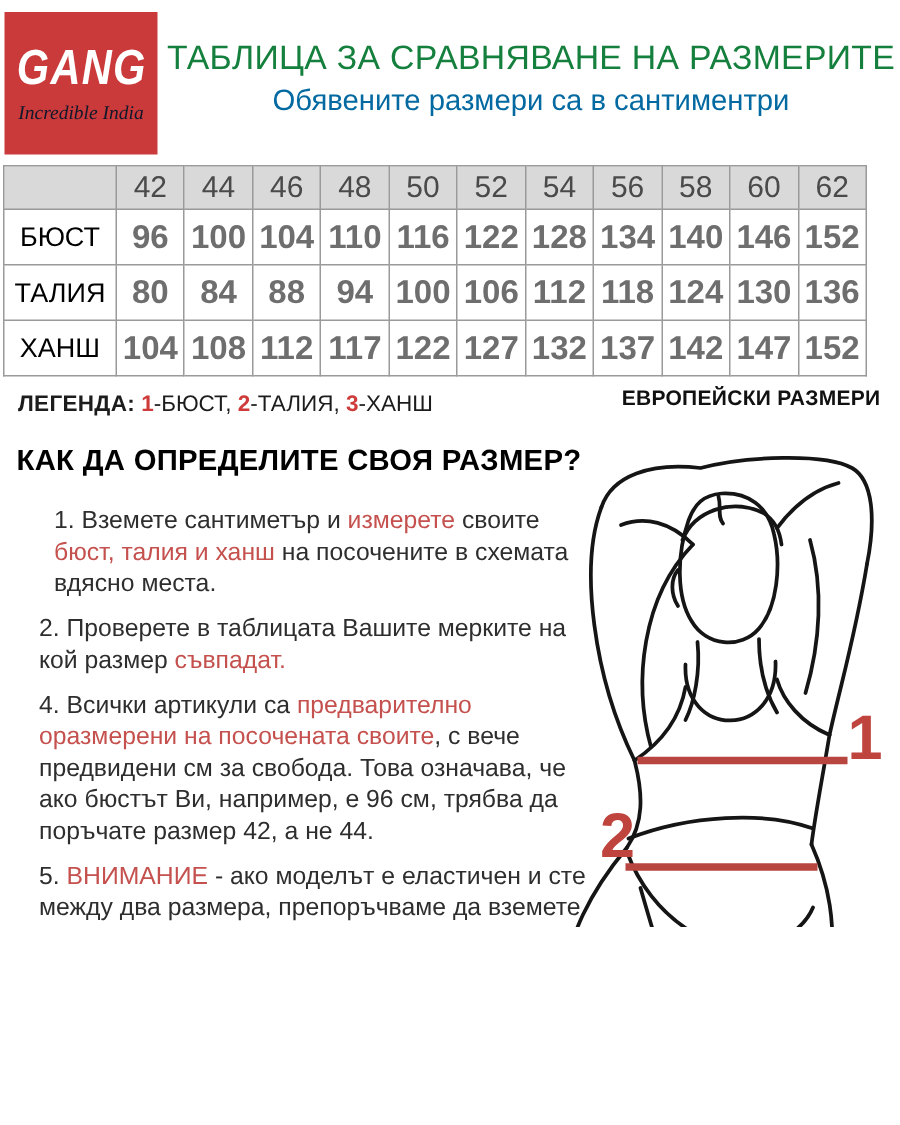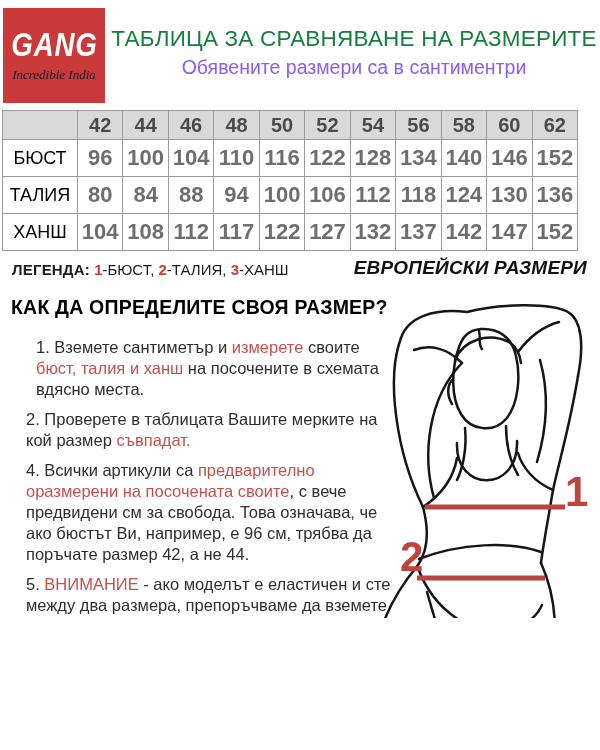--- a/index.html
+++ b/index.html
@@ -8,37 +8,37 @@
 
   
   .logo{position:absolute;left:3px;top:8px;width:102px;height:95px;background:#cb3a3a;
         display:flex;flex-direction:column;align-items:center;justify-content:center;}
   .logo .brand{color:#fff;font-weight:bold;font-style:italic;font-size:33px;line-height:1;
         display:inline-block;transform:scaleX(.84);letter-spacing:1px;}
   .logo .tagline{color:#0f172a;font-family:"Liberation Serif","DejaVu Serif",serif;
         font-style:italic;font-size:13px;margin-top:6px;white-space:nowrap;}
   .titles{position:absolute;left:110px;right:2px;top:26px;text-align:center;}
   .titles .t1{font-size:22.5px;color:#15803d;letter-spacing:.2px;}
-  .titles .t2{font-size:19.5px;color:#8b5cf6;margin-top:4px;}
+  .titles .t2{font-size:19.5px;color:#0369a1;margin-top:4px;}
 
   
   table.sizes{position:absolute;left:2px;top:110px;width:576px;border-collapse:collapse;
         table-layout:fixed;}
   table.sizes th,table.sizes td{border:1.5px solid #9a9a9a;text-align:center;padding:0;}
   table.sizes col.lab{width:75px;}
-  thead th{background:#d9d9d9;font-size:20px;font-weight:bold;color:#4a4a4a;height:28px;}
+  thead th{background:#d9d9d9;font-size:20px;font-weight:normal;color:#4a4a4a;height:28px;}
   tbody th{background:#fff;font-size:18px;font-weight:normal;color:#000;height:36px;}
   tbody td{font-size:22px;color:#6e6e6e;font-weight:bold;}
 
   
   .legend{position:absolute;left:12px;top:261px;font-size:15px;color:#1c1c1c;white-space:nowrap;}
   .legend .cap{font-weight:bold;letter-spacing:.2px;}
   .legend .num{color:#cf3b3b;font-weight:bold;}
-  .euro{position:absolute;right:13px;top:257px;font-size:19px;font-weight:bold;color:#111;
-        letter-spacing:.2px;font-style:italic;}
+  .euro{position:absolute;right:13px;top:257px;font-size:14px;font-weight:bold;color:#111;
+        letter-spacing:.2px;}
 
   
   .howto-h{position:absolute;left:11px;top:296px;font-size:19.5px;font-weight:bold;color:#000000;
         letter-spacing:.2px;}
   .paras{position:absolute;left:0;top:337px;width:398px;padding-left:26px;box-sizing:border-box;}
   .paras p{margin:0 0 9px 0;font-size:16.5px;line-height:21px;color:#2e2e2e;}
   .paras p.indent{padding-left:10px;}
   .paras .red{color:#c5514e;text-align:right;}
 
   

